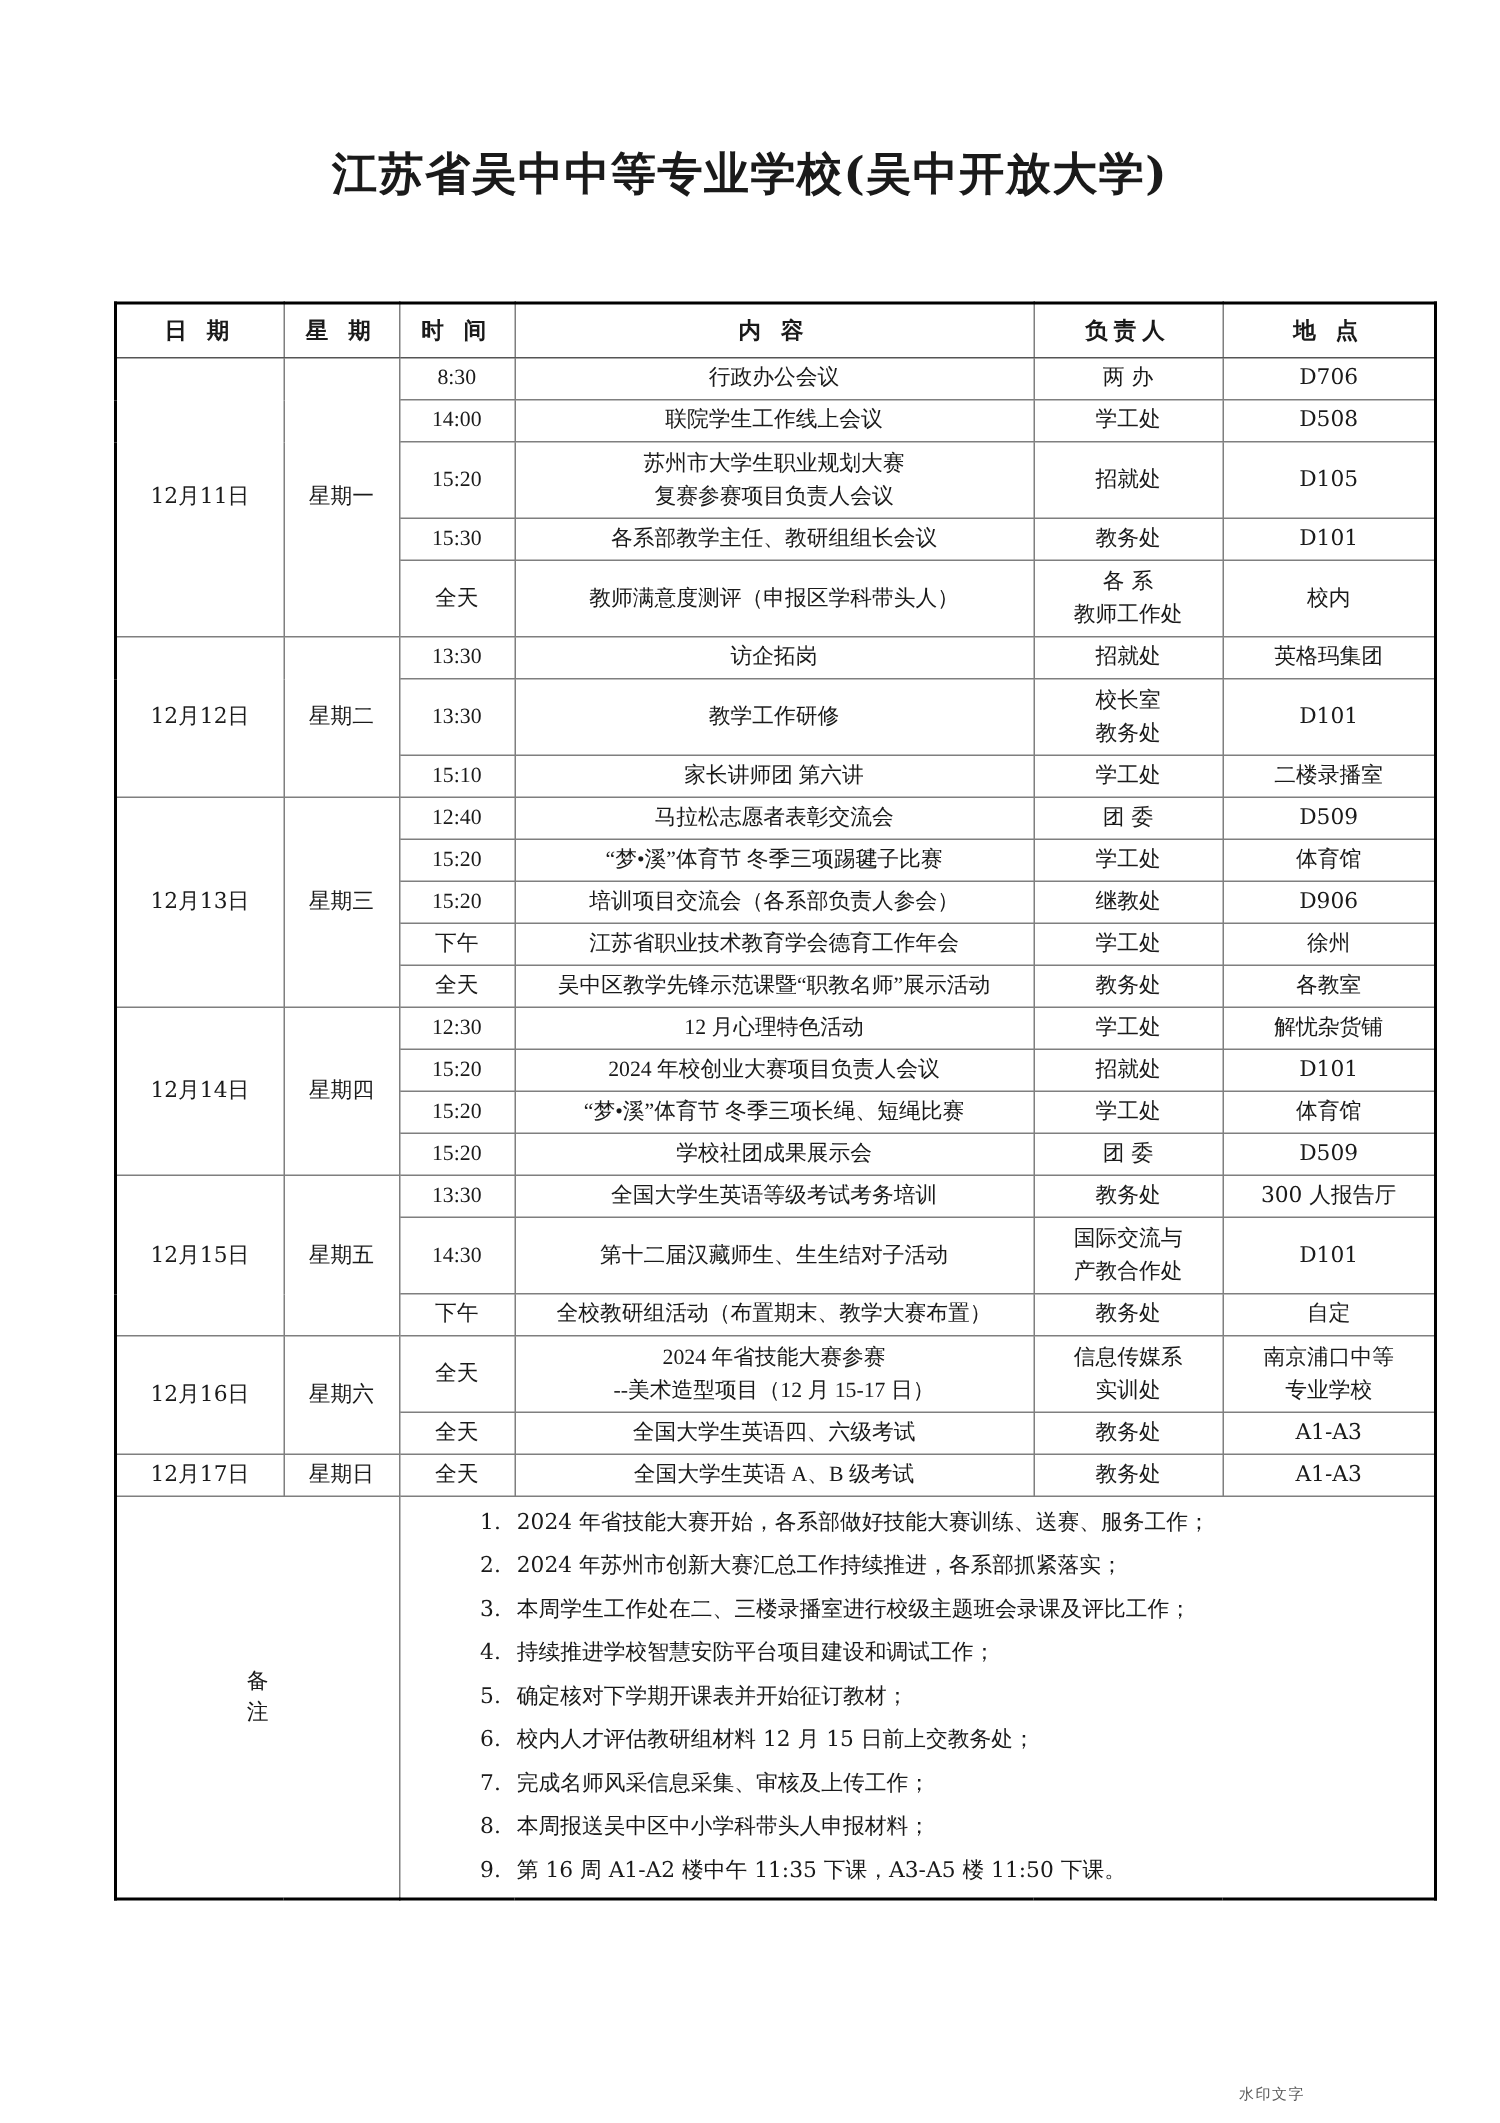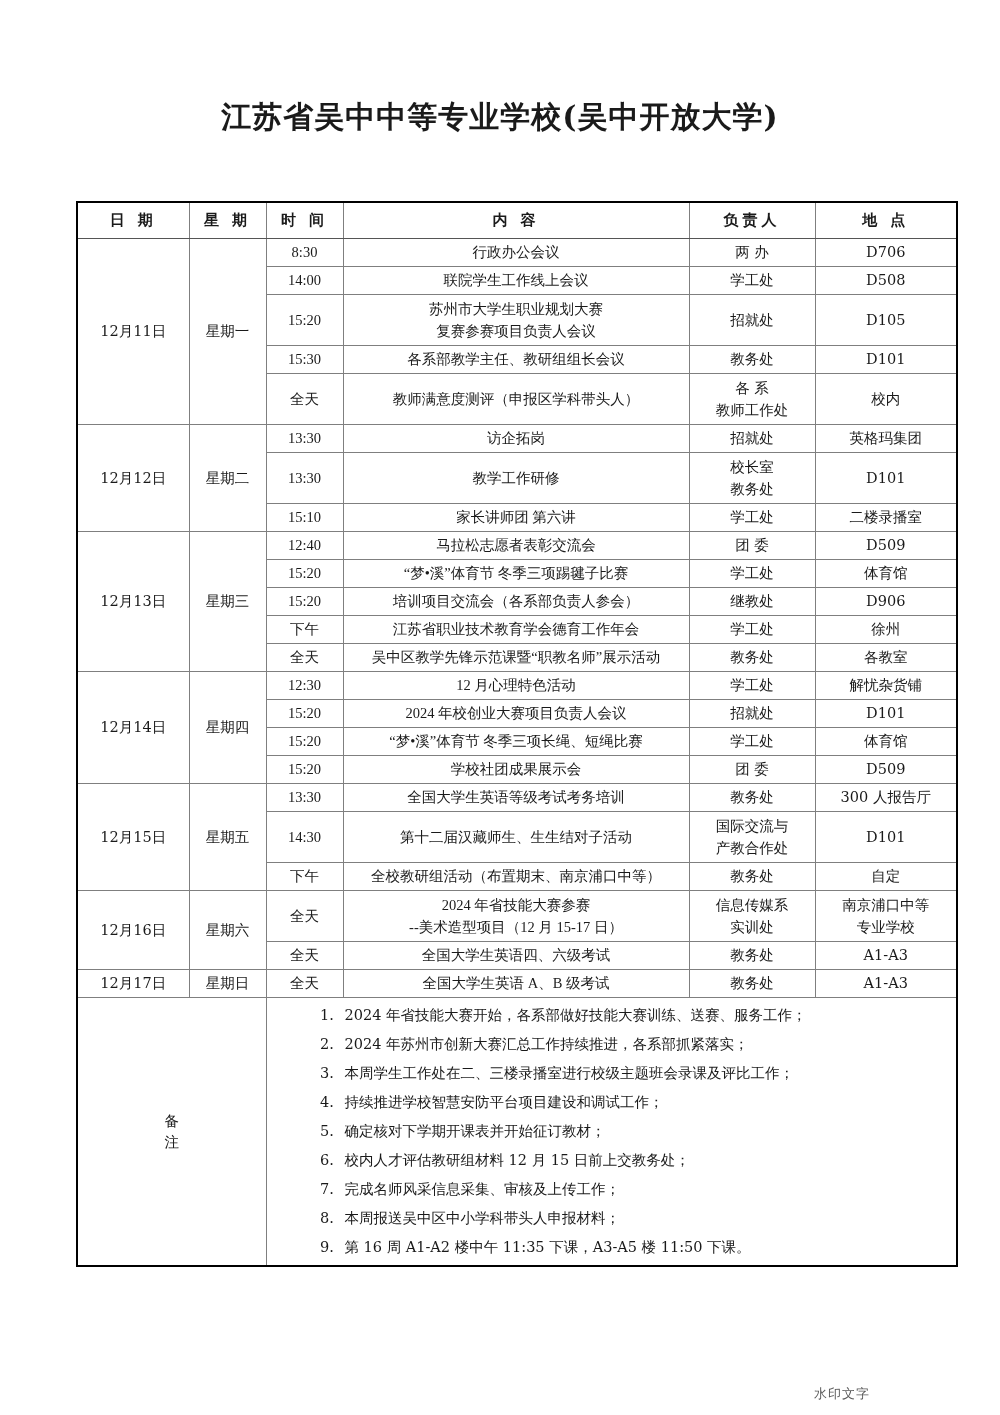--- a/index.html
+++ b/index.html
@@ -121,21 +121,21 @@
     padding-left: 6px;
     text-align: left;
     margin-left: 42px;
   }
 
   
   .watermark {
     position: absolute;
     right: 14px;
     bottom: 12px;
-    font-size: 13px;
+    font-size: 10px;
     color: #5a5a5a;
     letter-spacing: 1px;
   }
 </style>
 </head>
 <body>
 
 <div class="page">
 
   <div class="title-block">
@@ -294,21 +294,21 @@
             <td class="cell-time">14:30</td>
             <td class="cell-content">第十二届汉藏师生、生生结对子活动</td>
             <td class="cell-owner">
               <span class="two-line">国际交流与</span>
               <span class="two-line">产教合作处</span>
             </td>
             <td class="cell-place">D101</td>
           </tr>
           <tr>
             <td class="cell-time">下午</td>
-            <td class="cell-content">全校教研组活动（布置期末、南京浦口中等）</td>
+            <td class="cell-content">全校教研组活动（布置期末、教学大赛布置）</td>
             <td class="cell-owner">教务处</td>
             <td class="cell-place">自定</td>
           </tr>
           <tr>
             <td class="cell-date" rowspan="2">12月16日</td>
             <td class="cell-week" rowspan="2">星期六</td>
             <td class="cell-time">全天</td>
             <td class="cell-content">
               <span class="two-line">2024 年省技能大赛参赛</span>
               <span class="two-line">--美术造型项目（12 月 15-17 日）</span>

